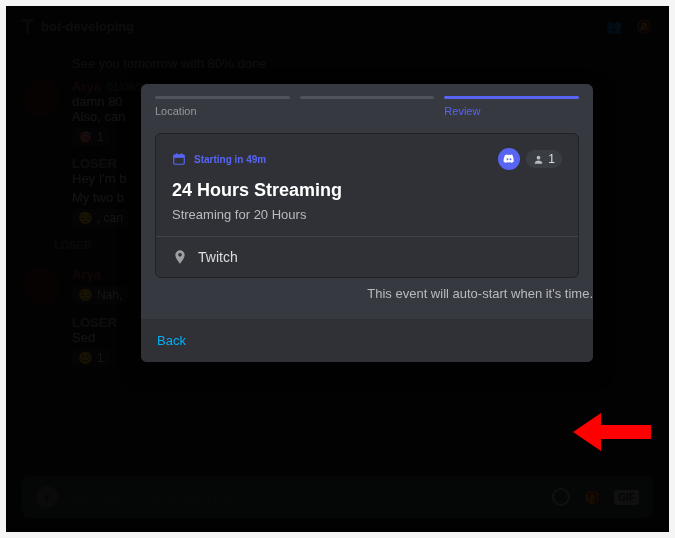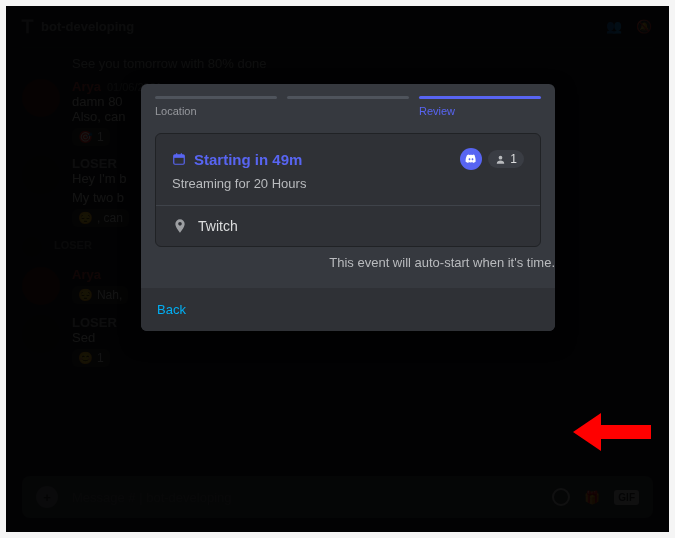--- a/index.html
+++ b/index.html
@@ -55,42 +55,42 @@
     .input-bar .ricon { color:#b9bbbe; }
     .gif-badge { background:#b9bbbe; color:#2f3136; font-size:10px; font-weight:700; padding:2px 4px; border-radius:3px;}
     
     .backdrop {
       position:absolute; inset:0;
       background: rgba(0,0,0,0.75);
     }
     .modal {
       position:absolute;
       left:135px; top:78px;
-      width:414px;
+      width:452px;
       background:#36393f;
       border-radius:6px;
       box-shadow:0 8px 20px rgba(0,0,0,0.5);
       color:#dcddde;
       display:flex; flex-direction:column;
     }
     .tabs { display:flex; gap:10px; padding:12px 14px 8px;}
     .tabrail { flex:1; }
     .tabrail .bar { height:3px; border-radius:2px; background:#4f545c; margin-bottom:6px;}
     .tabrail.active .bar { background:#5865f2;}
     .tabrail .lbl { font-size:11px; color:#96989d; }
     .tabrail.active .lbl { color:#5865f2; font-weight:500;}
     .event-card {
       margin:8px 14px 0;
       background:#2f3136;
       border:1px solid #202225;
       border-radius:6px;
     }
     .ec-top { padding:14px 16px 14px; }
     .ec-row1 { display:flex; align-items:center; justify-content:space-between; }
-    .startline { display:flex; align-items:center; gap:8px; color:#5865f2; font-weight:600; font-size:15px;}
+    .startline { display:flex; align-items:center; gap:8px; color:#5865f2; font-weight:600; font-size:10px;}
     .cal-icon { width:14px; height:14px; display:inline-flex; }
     .rchips { display:flex; align-items:center; gap:6px;}
     .discord-chip { width:22px;height:22px;border-radius:50%;background:#5865f2;display:flex;align-items:center;justify-content:center;}
     .discord-chip svg{width:12px;height:12px;fill:#fff;}
     .interest { display:flex; align-items:center; gap:4px; background:#3a3d44; padding:2px 7px; border-radius:10px; font-size:12px; color:#dcddde;}
     .ec-title { font-weight:700; font-size:18px; color:#fff; margin-top:10px;}
     .ec-desc { color:#b9bbbe; font-size:13px; margin-top:6px;}
     .ec-divider { height:1px; background:#3f434a; }
     .ec-loc { padding:12px 16px; display:flex; align-items:center; gap:10px; color:#dcddde; font-size:14px;}
     .pin-icon{width:16px;height:16px;opacity:.8;}
@@ -247,20 +247,21 @@
             </span>
             <span class="interest">
               <svg width="11" height="11" viewBox="0 0 24 24" fill="#b9bbbe">
                   <circle cx="12" cy="8" r="4"></circle>
                   <path d="M4 20c0-4 4-6 8-6s8 2 8 6v1H4z"></path>
                 </svg>
               <span>1</span>
             </span>
           </div>
         </div>
+        <div class="ec-title">24 Hours Streaming</div>
         <div class="ec-desc">Streaming for 20 Hours</div>
       </div>
       <div class="ec-divider"></div>
       <div class="ec-loc">
         <span class="pin-icon">
           <svg viewBox="0 0 24 24" fill="#b9bbbe">
               <path d="M12 2a7 7 0 00-7 7c0 5 7 13 7 13s7-8 7-13a7 7 0 00-7-7zm0 9.5A2.5 2.5 0 1112 6a2.5 2.5 0 010 5.5z"></path>
             </svg>
         </span>
         <span>Twitch</span>

